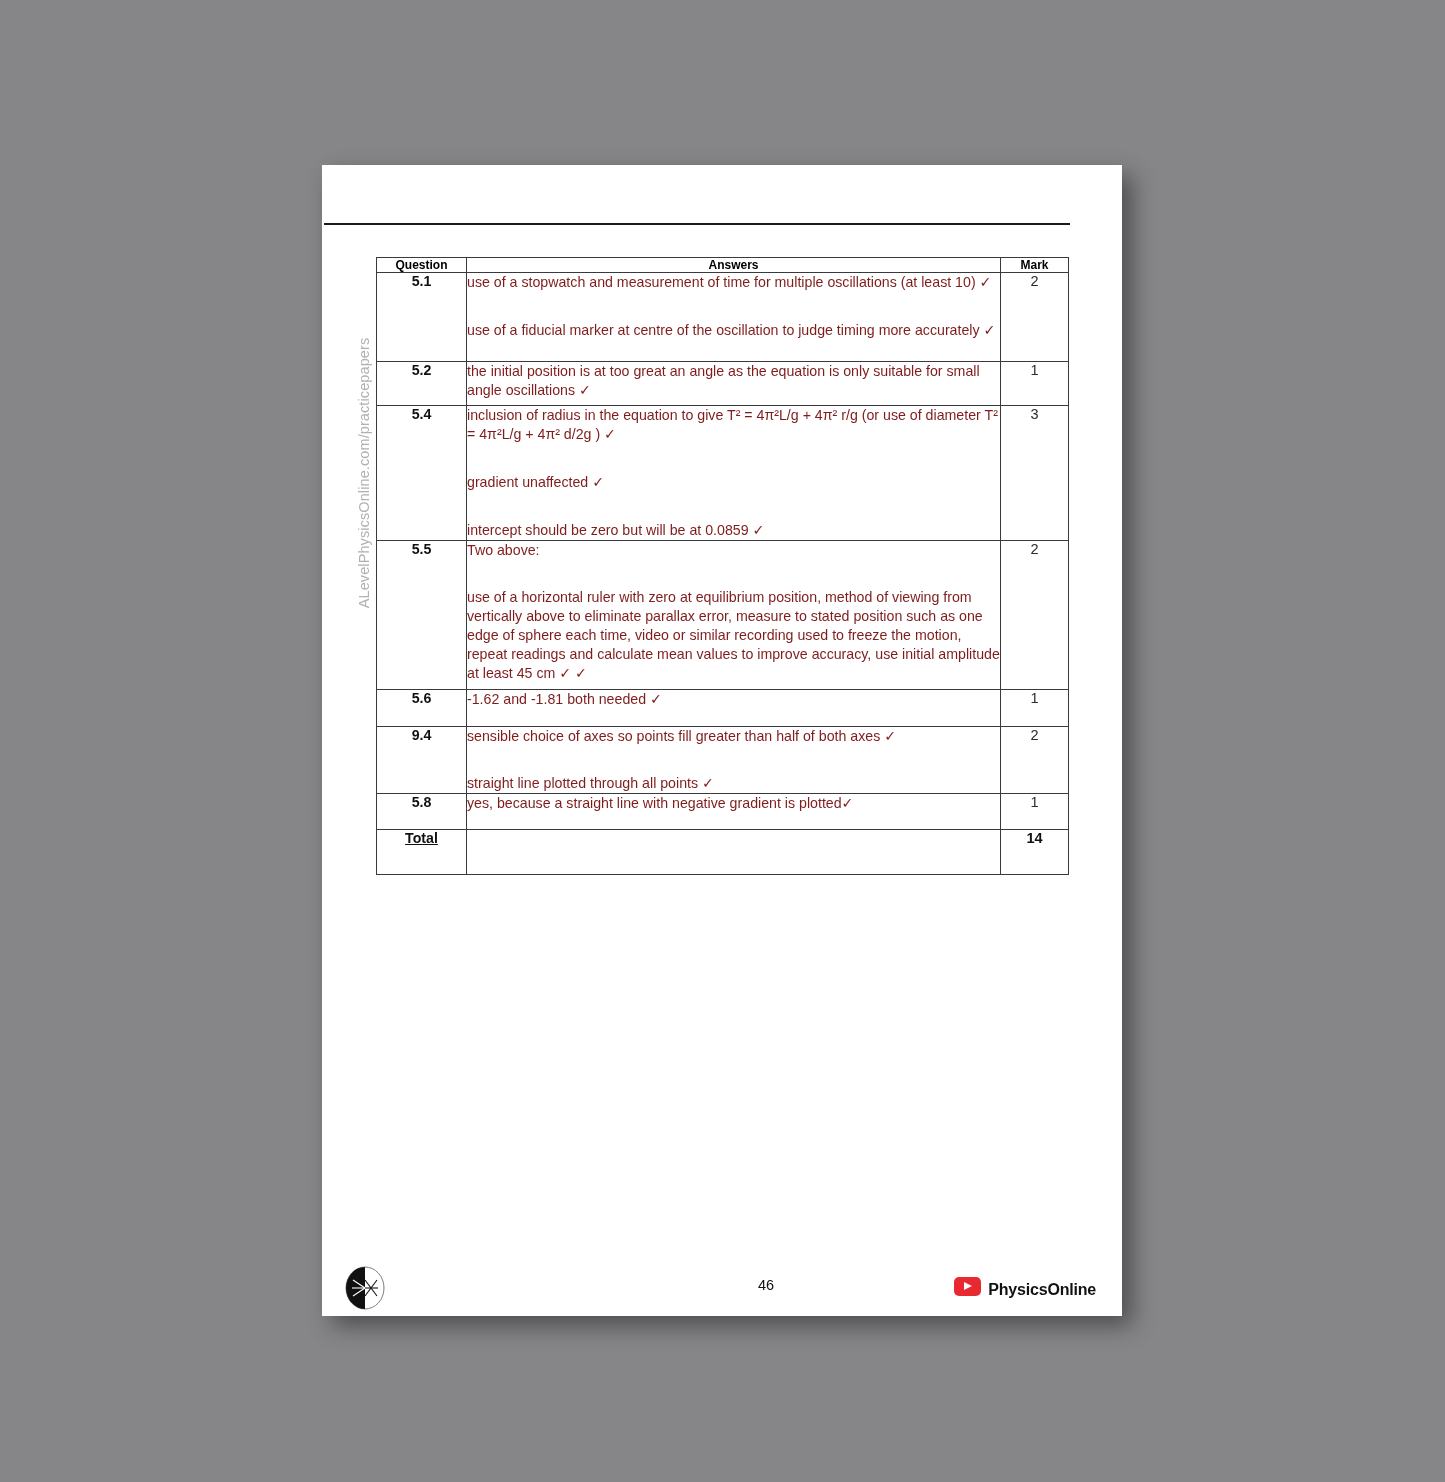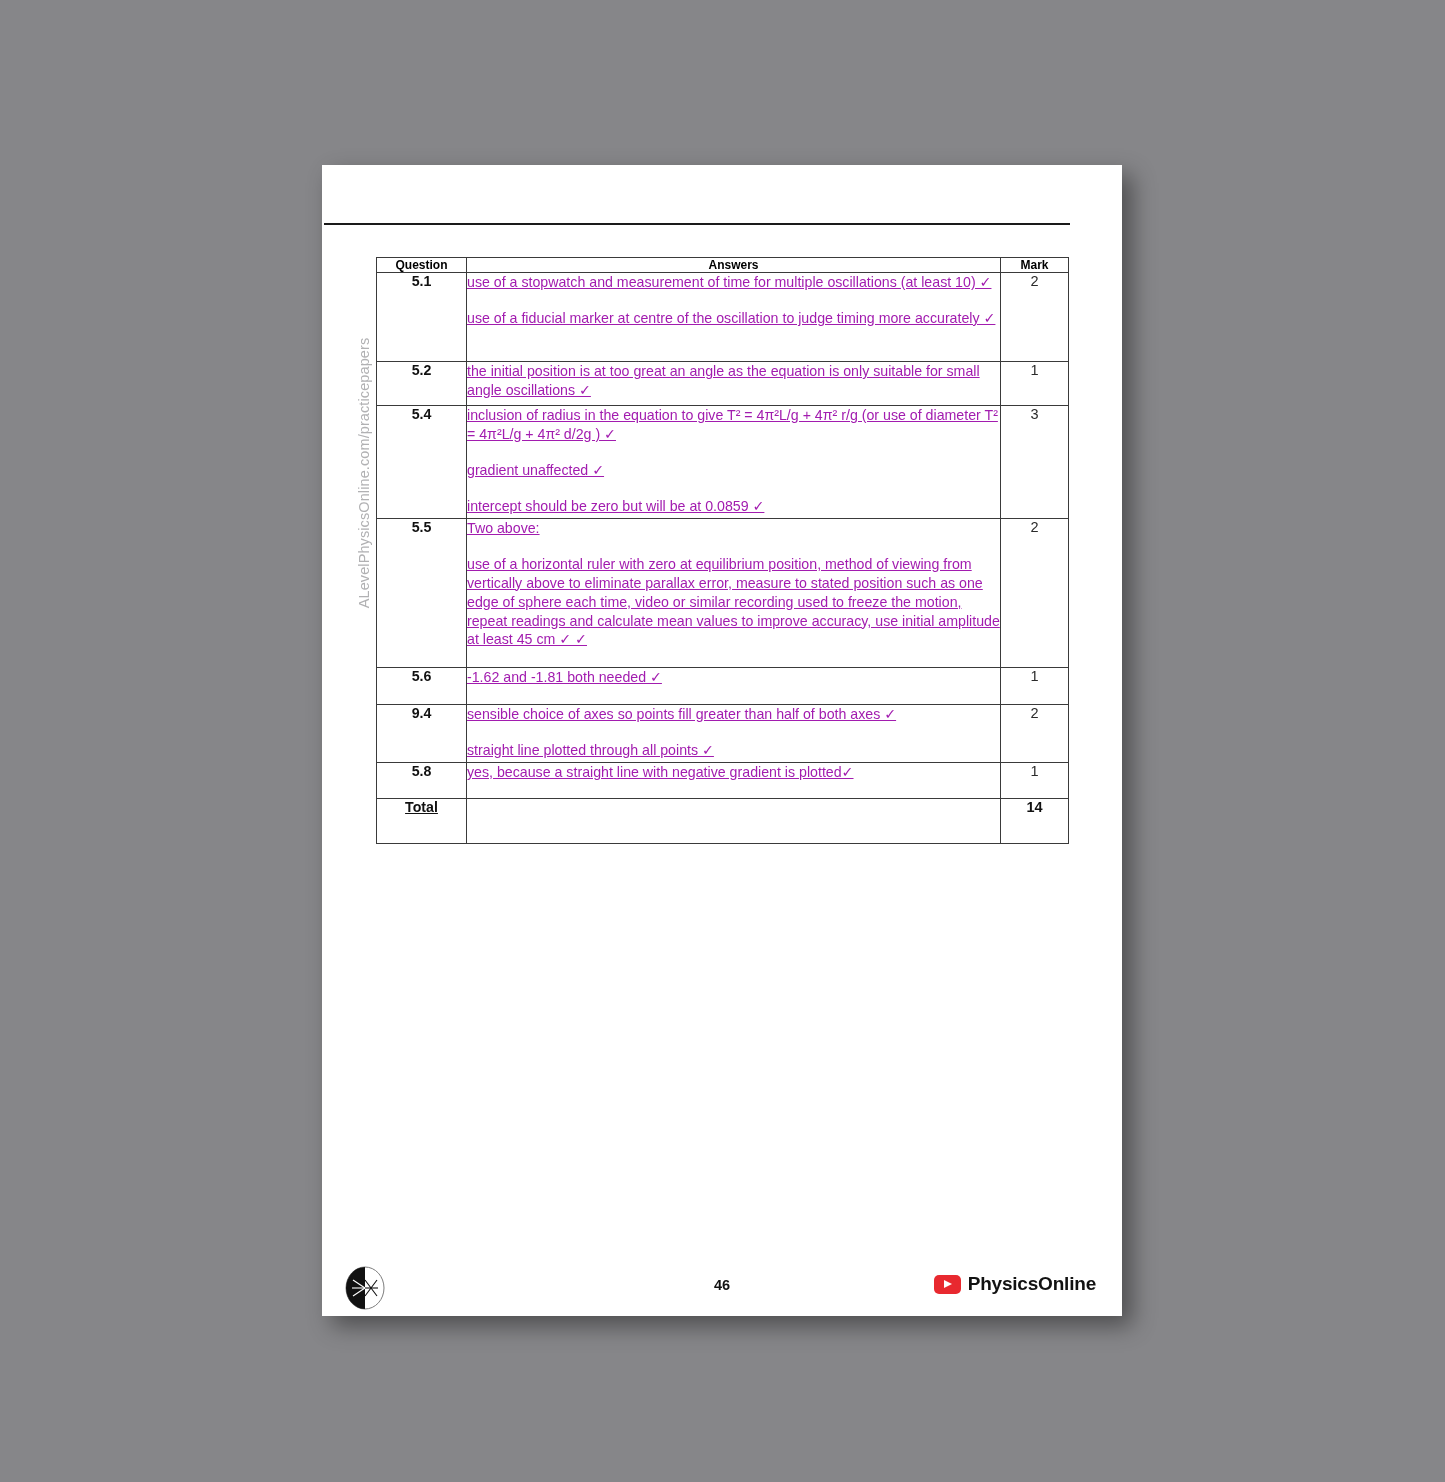--- a/index.html
+++ b/index.html
@@ -102,28 +102,27 @@
     font-weight: bold;
     color: #111;
     vertical-align: middle;
     padding: 0;
   }
 
   td.acell {
     padding: 7px 12px 9px 10px;
     font-size: 14.2px;
     line-height: 1.33;
-    color: #a21caf;
-    text-decoration: underline;
+    color: #7f1d1d;
   }
   td.acell p {
     margin: 0 0 0 0;
   }
   td.acell p + p {
-    margin-top: 17px;
+    margin-top: 29px;
   }
 
   .ital { font-style: italic; }
 
   
   .r51 td { height: 88px; }
   .r52 td { height: 43px; }
   .r53 td { height: 78px; }
   .r54 td { height: 112px; }
   .r55 td { height: 148px; }
@@ -147,22 +146,23 @@
     width: 40px;
     height: 44px;
   }
   #page-number {
     position: absolute;
     left: 0;
     top: 33px;
     width: 800px;
     text-align: center;
     font-size: 14.5px;
-    font-weight: bold;
+    font-weight: normal;
     color: #111;
+    padding-left: 44px;
   }
   #brand {
     position: absolute;
     right: 26px;
     top: 29px;
     display: flex;
     align-items: center;
     gap: 7px;
   }
   #yt-badge {
@@ -175,24 +175,25 @@
   #yt-badge::after {
     content: "";
     position: absolute;
     left: 10px;
     top: 5px;
     border-left: 8px solid #ffffff;
     border-top: 4.5px solid transparent;
     border-bottom: 4.5px solid transparent;
   }
   #brand-name {
-    font-size: 19px;
+    font-size: 16px;
     font-weight: bold;
     color: #121212;
     letter-spacing: -0.2px;
+    margin-top: 8px;
   }
 </style>
 </head>
 <body>
 
 <div id="page">
 
   <div id="side-watermark">ALevelPhysicsOnline.com/practicepapers</div>
 
   <div id="header-rule"></div>

